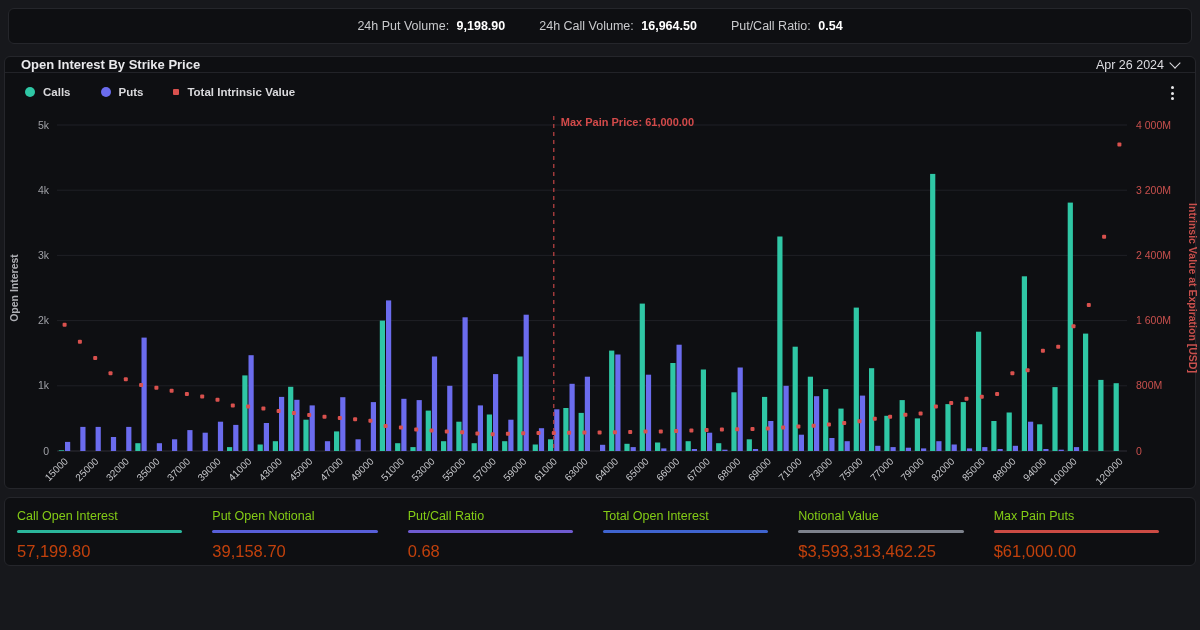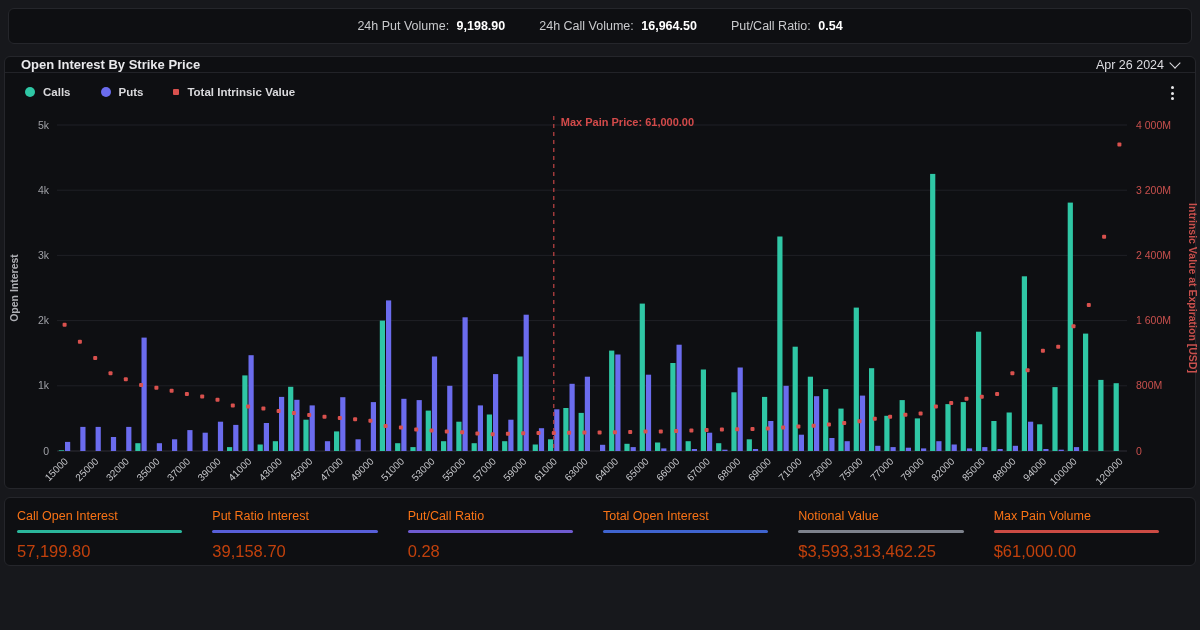--- a/index.html
+++ b/index.html
@@ -29,21 +29,21 @@
   .tl{fill:#9fa0a6;font-size:10.5px;}
   .tr{fill:#c8504d;font-size:10.5px;}
   .xl{fill:#c6c7cb;font-size:10px;}
   .at{fill:#aeafb4;font-size:10.5px;font-weight:bold;}
   .atr{fill:#c8504d;font-size:10.5px;font-weight:bold;}
   .mp{fill:#d34a4a;font-size:11px;font-weight:bold;}
   
   .stats{margin:8px 4px 0 4px;height:69px;display:grid;grid-template-columns:repeat(6,1fr);
     padding:11px 6px 0 12px;}
   .stat{padding-right:30px;}
-  .stat-label{font-size:12.5px;color:#f97316;}
+  .stat-label{font-size:12.5px;color:#84cc16;}
   .stat-line{height:2.5px;border-radius:2px;margin:7px 0 9px 0;background:#555;}
   .stat-value{font-size:16.5px;font-weight:normal;color:#c2410c;}
 </style>
 </head>
 <body>
 
 <div class="card topbar">
   <span class="kv">
     <span>24h Put Volume:</span>
     <b>9,198.90</b>
@@ -340,36 +340,36 @@
       </svg></div>
 </div>
 
 <div class="card stats">
   <div class="stat">
     <div class="stat-label">Call Open Interest</div>
     <div class="stat-line" style="background: rgb(43, 183, 156);"></div>
     <div class="stat-value">57,199.80</div>
   </div>
   <div class="stat">
-    <div class="stat-label">Put Ratio Interest</div>
+    <div class="stat-label">Put Open Notional</div>
     <div class="stat-line" style="background: rgb(88, 95, 217);"></div>
     <div class="stat-value">39,158.70</div>
   </div>
   <div class="stat">
     <div class="stat-label">Put/Call Ratio</div>
     <div class="stat-line" style="background: rgb(111, 91, 208);"></div>
-    <div class="stat-value">0.28</div>
+    <div class="stat-value">0.68</div>
   </div>
   <div class="stat">
     <div class="stat-label">Total Open Interest</div>
     <div class="stat-line" style="background: rgb(63, 100, 207);"></div>
   </div>
   <div class="stat">
     <div class="stat-label">Notional Value</div>
     <div class="stat-line" style="background: rgb(125, 130, 140);"></div>
     <div class="stat-value">$3,593,313,462.25</div>
   </div>
   <div class="stat">
-    <div class="stat-label">Max Pain Volume</div>
+    <div class="stat-label">Max Pain Puts</div>
     <div class="stat-line" style="background: rgb(204, 75, 68);"></div>
     <div class="stat-value">$61,000.00</div>
   </div>
 </div>
 
 </body></html>

